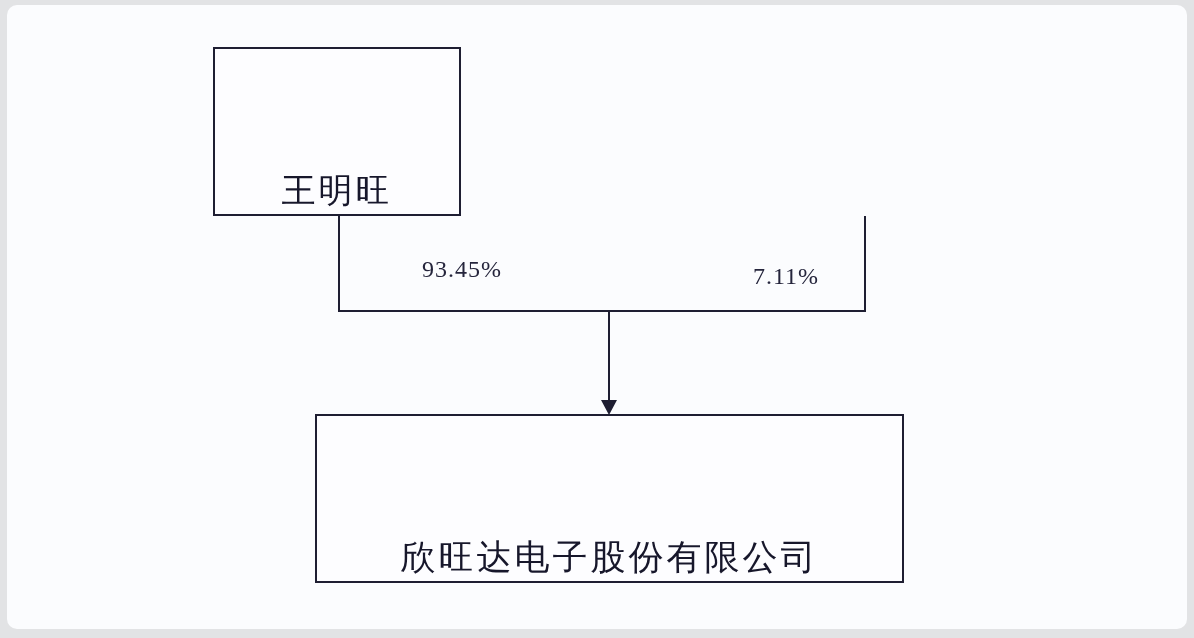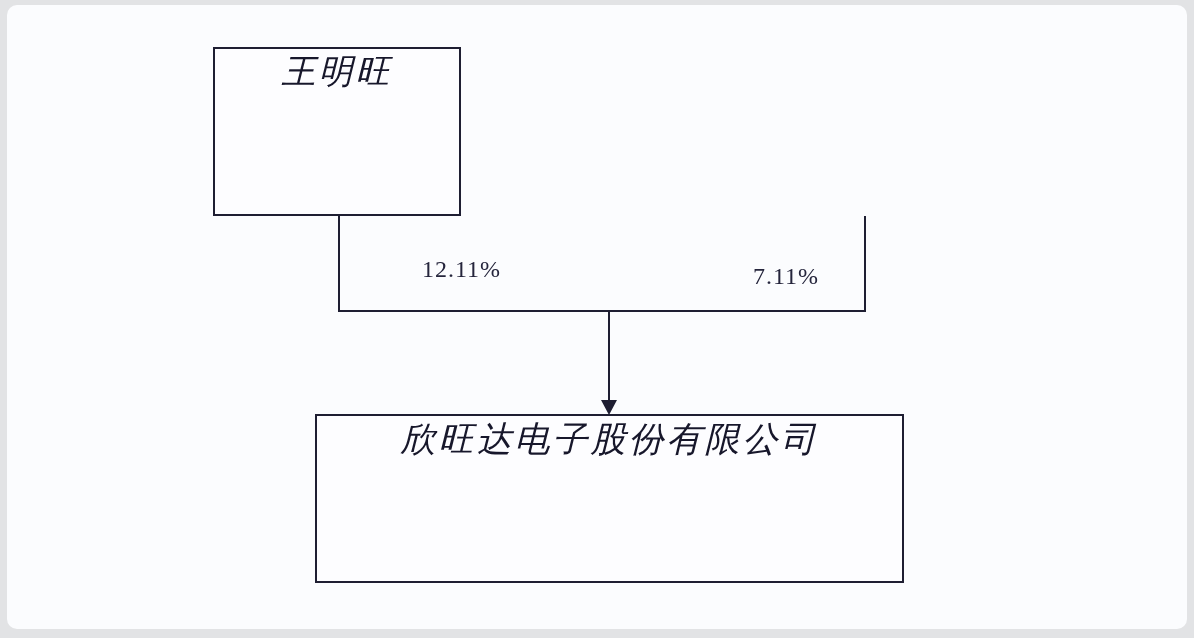--- a/index.html
+++ b/index.html
@@ -20,27 +20,26 @@
     left: 7px; top: 5px; right: 7px; bottom: 9px;
     background: #fbfcfe;
     border-radius: 10px;
   }
   .node {
     position: absolute;
     box-sizing: border-box;
     border: 2px solid #1e1e32;
     background: #fdfdff;
     display: flex;
-    align-items: flex-start;
+    align-items: flex-end;
     justify-content: center;
     font-size: 34px;
     letter-spacing: 3px;
     color: #17172b;
     font-family: "Liberation Sans", sans-serif;
-    font-style: italic;
   }
   .node-shareholder-left  { left: 206px; top: 42px;  width: 248px; height: 169px; }
   .node-shareholder-right { left: 731px; top: 42px;  width: 251px; height: 169px; }
   .node-company           { left: 308px; top: 409px; width: 589px; height: 169px; font-size: 35px; }
   .line {
     position: absolute;
     background: #1e1e32;
   }
   .v-line-left   { left: 331px; top: 211px; width: 2px;   height: 96px; }
   .v-line-right  { left: 857px; top: 211px; width: 2px;   height: 96px; }
@@ -70,21 +69,21 @@
 
 <div class="stage">
   <div class="canvas">
 
     <div class="line v-line-left"></div>
     <div class="line v-line-right"></div>
     <div class="line h-line"></div>
     <div class="line v-line-center"></div>
     <div class="arrowhead"></div>
 
-    <div class="pct-label pct-left">12.11%</div>
+    <div class="pct-label pct-left">93.45%</div>
     <div class="pct-label pct-right">7.11%</div>
 
     <div class="node node-shareholder-left">
       <span>王明旺</span>
     </div>
 
 
     <div class="node node-company">
       <span>欣旺达电子股份有限公司</span>
     </div>

